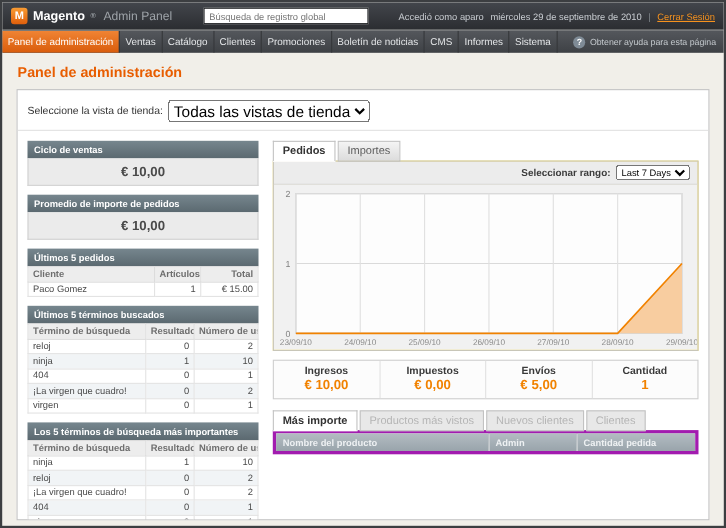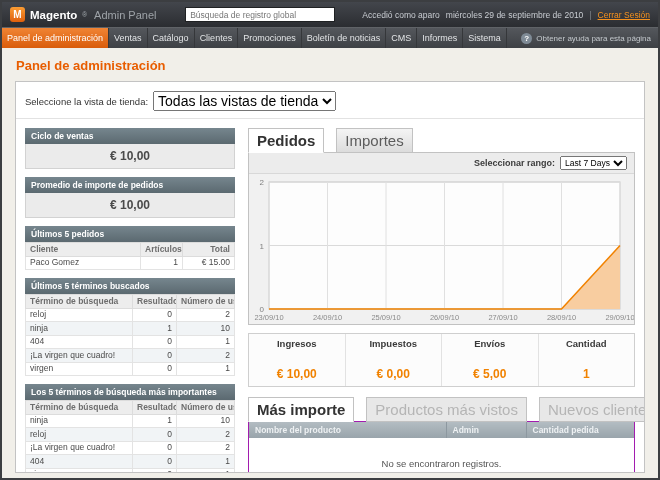--- a/index.html
+++ b/index.html
@@ -44,39 +44,39 @@
   .widget-header{background:linear-gradient(#76868e,#5b6970);color:#fff;font-size:8.5px;font-weight:bold;padding:3px 6px}
   .widget-value{border:1px solid #d2d2d2;border-top:none;background:#ebebeb;text-align:center;font-size:12px;font-weight:bold;color:#4a4a4a;padding:5px 0}
   .widget table{width:100%;border-collapse:collapse;font-size:8.5px;table-layout:fixed}
   .widget th{background:#ededed;color:#6e6e6e;font-weight:bold;text-align:left;padding:1.5px 4px;line-height:9.5px;border:1px solid #dcdcdc;white-space:nowrap;overflow:hidden}
   .widget td{padding:1.5px 4px;line-height:9.5px;border:1px solid #e3e3e3;color:#4a4a4a;background:#fff;white-space:nowrap;overflow:hidden;cursor:pointer}
   .widget tbody tr:nth-child(even) td{background:#f1f4f6}
   .widget .num{text-align:right}
 
   
   .tabs{display:flex;margin-bottom:-1px;position:relative;z-index:1}
-  .tab{padding:3px 8px;font-size:15px;border:1px solid #c2c2c2;background:linear-gradient(#f4f4f4,#dcdcdc);color:#5c5c5c;margin-right:12px;cursor:pointer;white-space:nowrap}
+  .tab{padding:3px 8px;font-size:10px;border:1px solid #c2c2c2;background:linear-gradient(#f4f4f4,#dcdcdc);color:#5c5c5c;margin-right:2px;cursor:pointer;white-space:nowrap}
   .tab.active{background:#fff;border-bottom:1px solid #fff;font-weight:bold;color:#333}
   .tab.disabled{color:#b5b5b5;background:#e8e8e8;cursor:default}
   .panel{border:1px solid #c2c2c2;background:#fde047}
   .panel-toolbar{background:#ececec;border-bottom:1px solid #d8d8d8;padding:3px 7px;display:flex;justify-content:flex-end;align-items:center;gap:5px;font-size:9px;color:#3c3c3c}
   .panel-toolbar label{font-weight:bold}
   .panel-toolbar select{font-size:8.5px}
   .chart{height:150px;background:#f1f1f1;position:relative;overflow:hidden}
 
   
   .totals{display:flex;border:1px solid #cfcfcf;background:#fcfcfc;margin-top:8px}
   .total-cell{flex:1;text-align:center;padding:4px 0 5px;border-left:1px solid #e2e2e2}
   .total-cell:first-child{border-left:none}
-  .total-label{display:block;font-size:9.5px;font-weight:bold;color:#3a3a3a;margin-bottom:18px}
+  .total-label{display:block;font-size:9.5px;font-weight:bold;color:#3a3a3a;margin-bottom:0}
   .total-value{display:block;font-size:12px;font-weight:bold;color:#f18200}
 
   
   .tabs.bottom{margin-top:10px}
-  .grid{border:1px solid #a21caf}
+  .grid{border:3px solid #a21caf}
   .grid table{width:100%;border-collapse:collapse;table-layout:fixed}
   .grid th{background:linear-gradient(#b3bcc2,#99a4ab);color:#eef1f3;font-size:8.5px;font-weight:bold;text-align:left;padding:3px 6px;border-right:1px solid #8d98a0;white-space:nowrap;overflow:hidden}
   .grid th:last-child{border-right:none}
   .grid-empty{height:50px;display:flex;align-items:center;justify-content:center;font-size:9.5px;color:#555;background:#fff}
 </style>
 </head>
 <body>
 
 <div class="window">
 
@@ -306,20 +306,19 @@
           <div class="grid">
             <table>
               <thead id="grid-head">
                   <tr>
                     <th>Nombre del producto</th>
                     <th style="width: 80px;">Admin</th>
                     <th style="width: 108px;">Cantidad pedida</th>
                   </tr>
                 </thead>
             </table>
-            <div class="grid-empty">No se encontraron registros.</div>
           </div>
         </div>
 
       </div>
     </div>
   </div>
 </div>
 
 </body></html>

